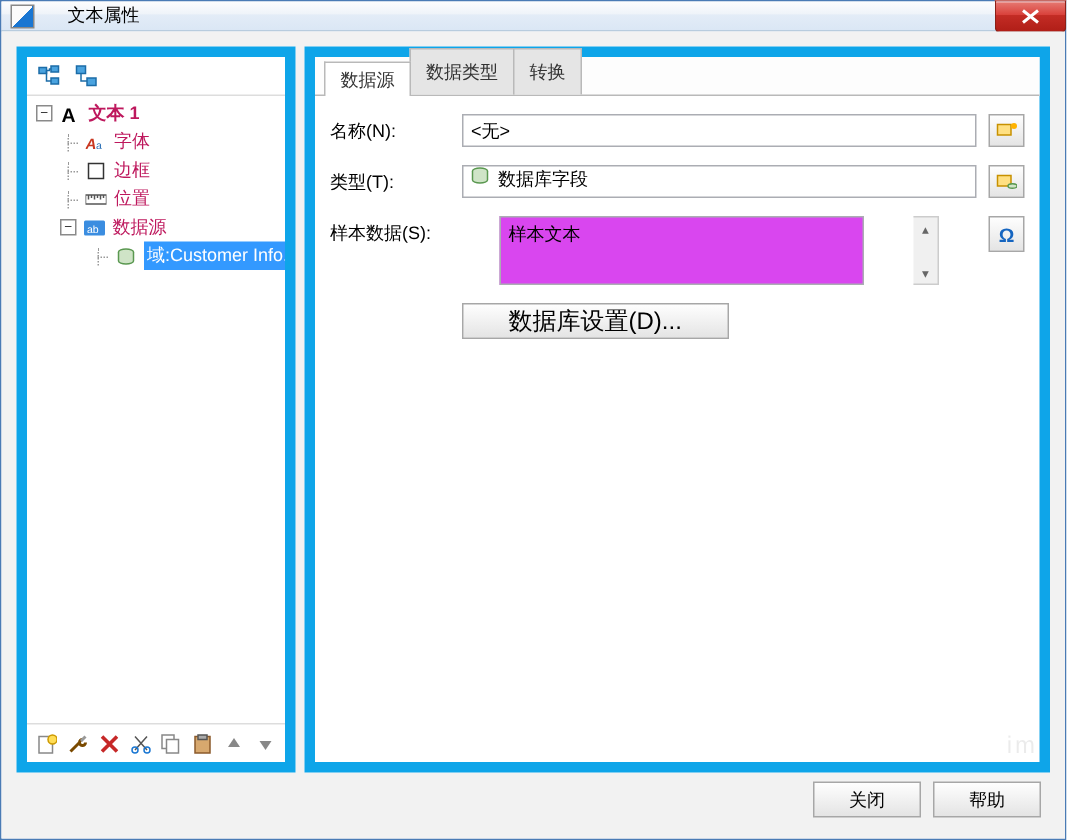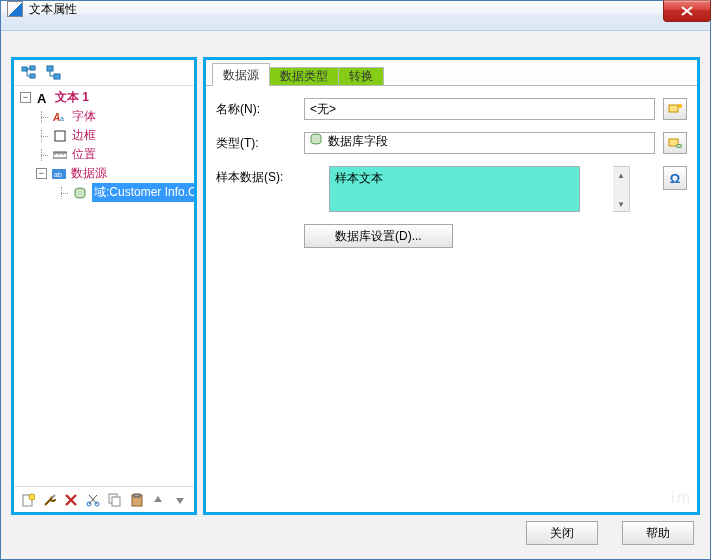--- a/index.html
+++ b/index.html
@@ -13,27 +13,28 @@
     width: 711px;
     height: 560px;
     border: 1px solid #4a7bb5;
     display: flex;
     flex-direction: column;
     background: #fff;
     position: relative;
   }
   
   .titlebar {
-    height: 30px;
+    height: 20px;
     background: linear-gradient(to bottom, #fdfdfe, #eef3f9 45%, #e3ecf7 46%, #dbe7f5);
     border-bottom: 1px solid #b8ccde;
     display: flex;
-    align-items: flex-start;
+    align-items: center;
     padding: 0 0 0 6px;
     position: relative;
+    gap: 16px;
   }
   .titlebar .app-icon {
     width: 16px; height: 16px;
     background: linear-gradient(135deg,#fbfbfb 0 50%, #1976d2 50% 100%);
     border: 1px solid #888;
     margin-right: 6px;
   }
   .titlebar .title { color: #000; }
   .close-btn {
     position: absolute; right: -1px; top: -1px;
@@ -57,25 +58,24 @@
     position: relative;
   }
   .main-row {
     flex: 1 1 auto;
     display: flex;
     gap: 6px;
     min-height: 0;
   }
   
   .panel {
-    border: 3px solid #0ea5e9;
+    border: 7px solid #0ea5e9;
     background: #fff;
     display: flex;
     flex-direction: column;
-    margin-top: 16px;
   }
   .left-panel {
     width: 186px;
   }
   .left-toolbar-top {
     height: 26px;
     display: flex; align-items: center;
     padding: 0 4px;
     border-bottom: 1px solid #ddd;
     gap: 3px;
@@ -132,23 +132,23 @@
   
   .right-panel{ flex:1 1 auto; }
   .tabs{
     display:flex; align-items:flex-end;
     height:26px; padding: 4px 6px 0 6px;
     border-bottom:1px solid #b9b9b9;
     background:#fdfdfd;
     gap:0;
   }
   .tab{
-    height:18px;display:flex;align-items:center;padding:0 10px;
+    height:31px;display:flex;align-items:center;padding:0 10px;
     border:1px solid #b9b9b9;border-bottom:none;
-    background:#84cc16;color:#333;font-size:12px;
+    background:#e5e5e5;color:#333;font-size:12px;
     margin-right:-1px;
   }
   .tab.active{
     background:#fff;position:relative;top:1px;height:23px;
   }
   .form{
     padding: 12px 10px; display:flex; flex-direction:column; gap:12px;
   }
   .form-row{display:flex;align-items:center;gap:8px;}
   .form-label{width:80px;color:#000;}
@@ -158,42 +158,42 @@
   }
   .select-input{
     flex:1 1 auto;height:22px;border:1px solid #abadb3;background:#fff;
     padding:0 5px;font-family:inherit;font-size:12px;
     appearance:none;
     background-image: linear-gradient(45deg,transparent 50%,#333 50%),linear-gradient(-45deg,transparent 50%,#333 50%);
     background-position: right 8px center, right 4px center;
     background-size:4px 4px;background-repeat:no-repeat;
   }
   .textarea-input{
-    flex:1 1 auto;height:46px;border:1px solid #abadb3;background:#5eead4;
+    flex:1 1 auto;height:46px;border:1px solid #abadb3;background:#d946ef;
     padding:3px 5px;font-family:inherit;font-size:12px;resize:none;
   }
   .icon-btn{
     width:24px;height:22px;border:1px solid #a7a7a7;
     background:linear-gradient(to bottom,#fefefe,#e4e4e4);
     display:flex;align-items:center;justify-content:center;flex-shrink:0;
   }
   .wide-btn{
     height:24px;border:1px solid #a7a7a7;
     background:linear-gradient(to bottom,#fefefe,#e4e4e4);
-    padding:0 30px;font-family:inherit;font-size:12px;
+    padding:0 30px;font-family:inherit;font-size:16px;
   }
   .sample-row{align-items:flex-start;gap:33px;}
   .sample-row .form-label{padding-top:3px;}
   .scrollbar-stub{
     width:17px;height:46px;background:#f0f0f0;border:1px solid #ccc;border-left:none;
     display:flex;flex-direction:column;justify-content:space-between;
   }
   .scrollbar-stub div{height:15px;display:flex;align-items:center;justify-content:center;color:#666;font-size:9px;}
   .bottom-bar{
-    height:36px;display:flex;justify-content:flex-end;align-items:center;gap:24px;
+    height:36px;display:flex;justify-content:flex-end;align-items:center;gap:8px;
     padding: 0 6px;
   }
   .dlg-btn{
     min-width:72px;height:24px;border:1px solid #a7a7a7;
     background:linear-gradient(to bottom,#fefefe,#e4e4e4);
     font-family:inherit;font-size:12px;
   }
   .watermark{
     position:absolute;right:18px;bottom:52px;color:rgba(0,0,0,.08);
     font-size:16px;letter-spacing:2px;pointer-events:none;

